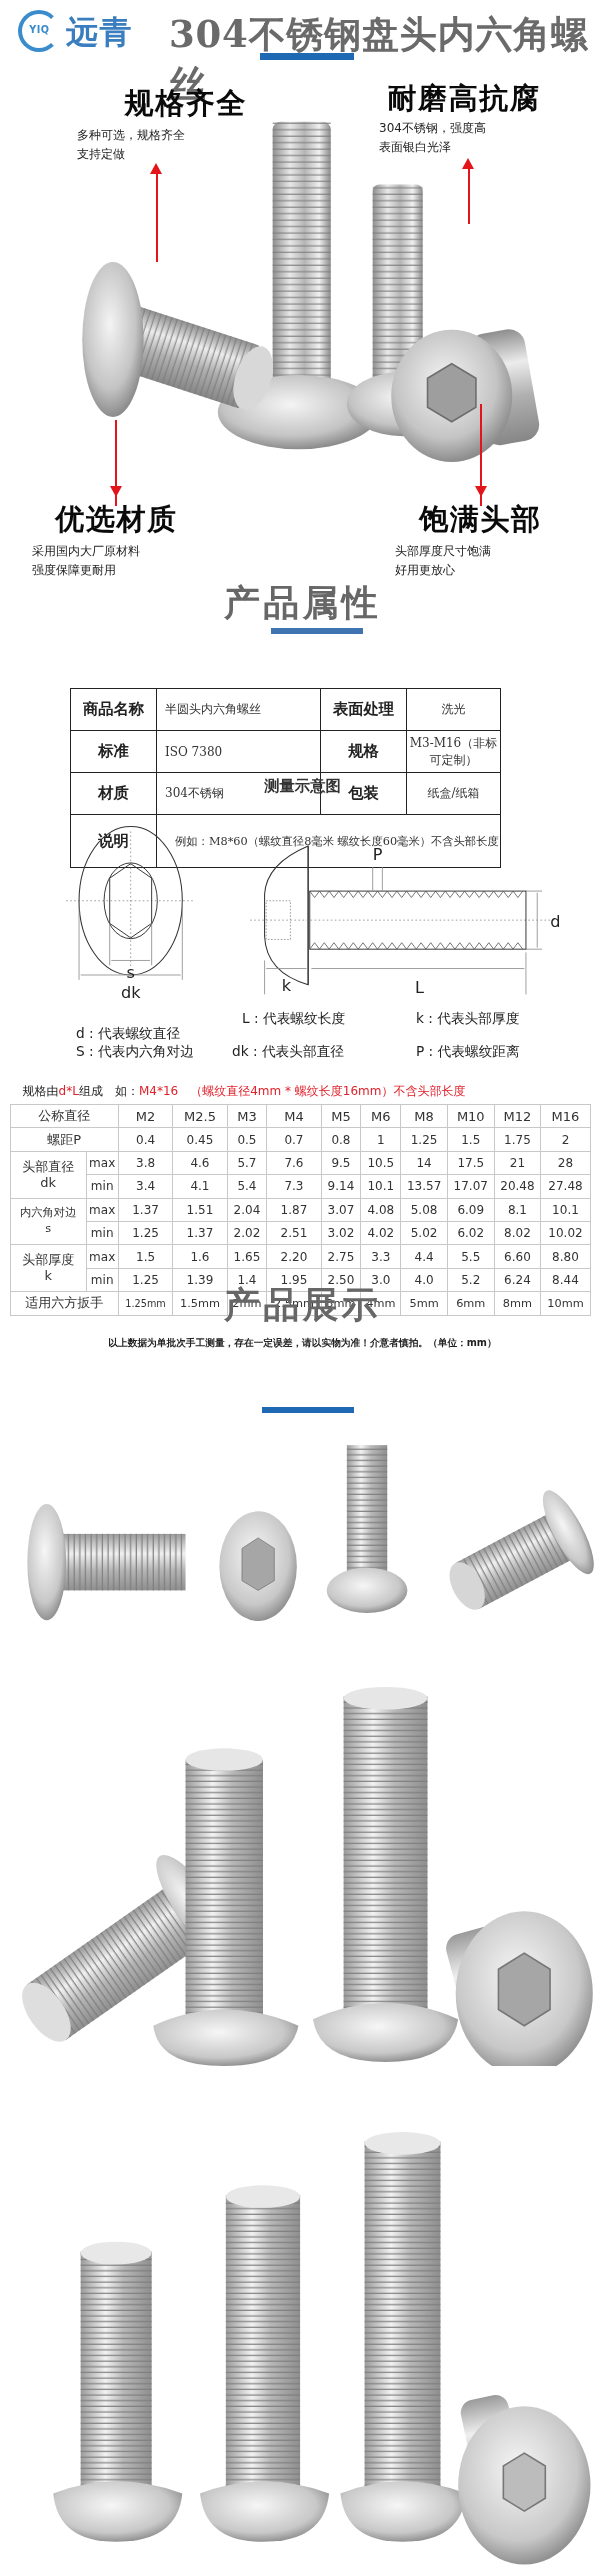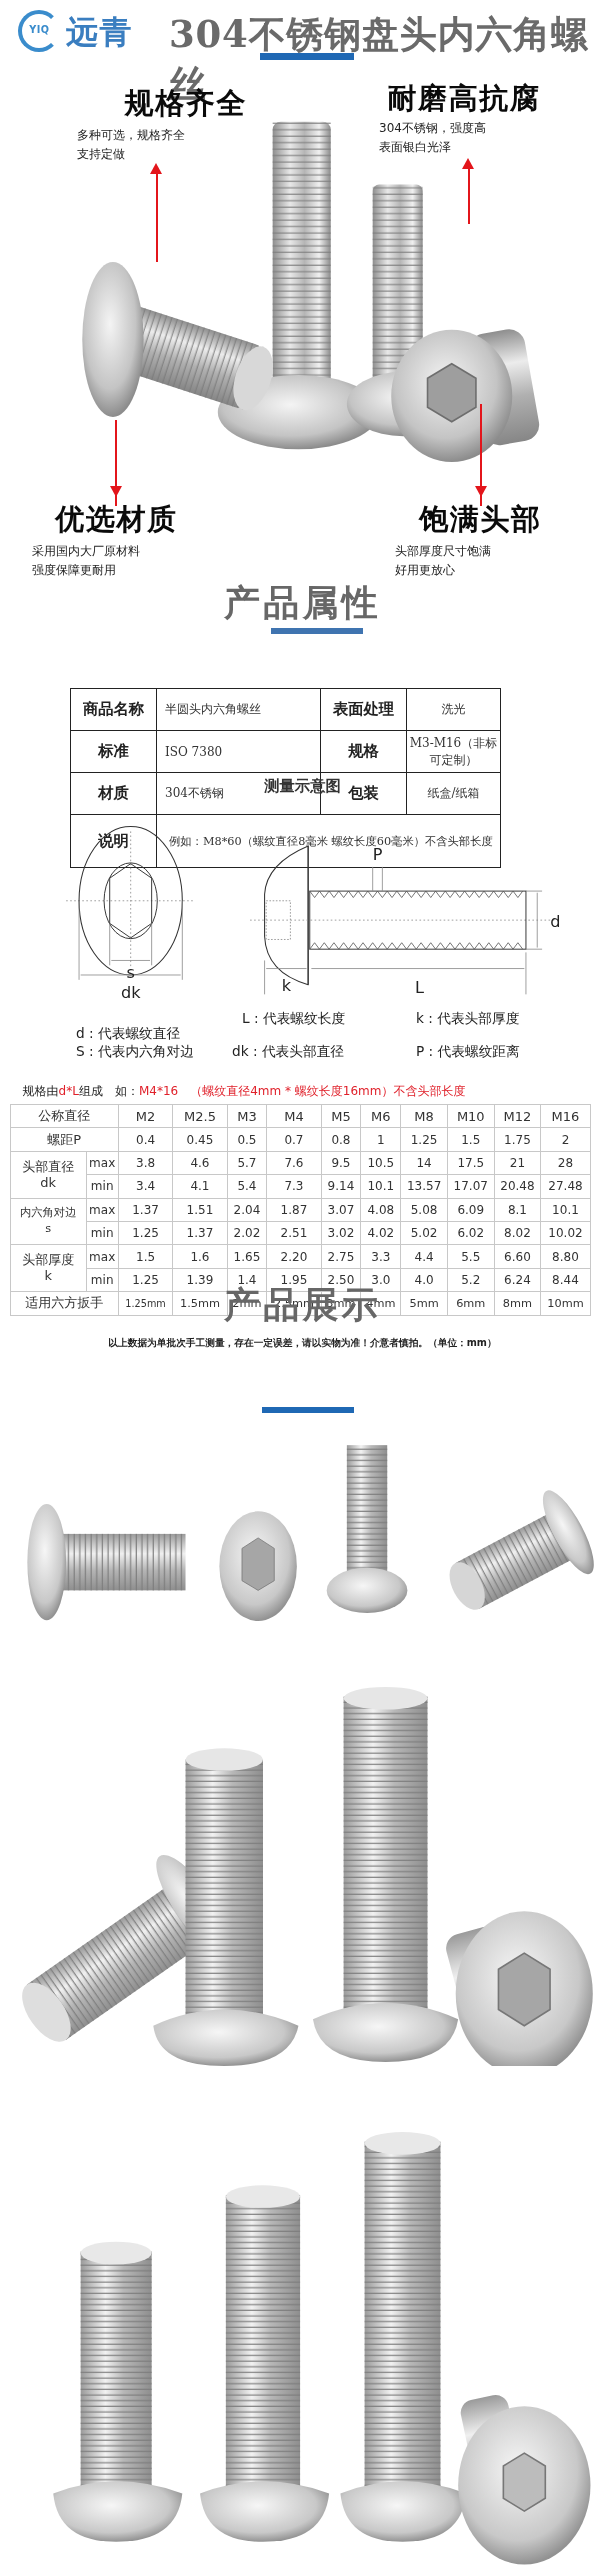--- a/index.html
+++ b/index.html
@@ -160,21 +160,21 @@
     <td class="v c">M3-M16（非标可定制）</td>
   </tr>
   <tr>
     <td class="k">材质</td>
     <td class="v">304不锈钢</td>
     <td class="k">包装</td>
     <td class="v c">纸盒/纸箱</td>
   </tr>
   <tr class="tall">
     <td class="k">说明</td>
-    <td class="v" colspan="3" style="padding-left:12px;font-size:11.3px;">例如：M8*60（螺纹直径8毫米 螺纹长度60毫米）不含头部长度</td>
+    <td class="v" colspan="3" style="padding-left:18px;font-size:11.3px;">例如：M8*60（螺纹直径8毫米 螺纹长度60毫米）不含头部长度</td>
   </tr>
 </tbody>
   </table>
 
 <div class="abs diag-title">测量示意图</div>
 <svg class="abs" style="left:0;top:807px;" width="605" height="194" viewBox="0 0 750 240">
 
   <line x1="82" y1="116" x2="240" y2="116" stroke="#888" stroke-dasharray="2,3"></line>
   <line x1="162" y1="30" x2="162" y2="200" stroke="#888" stroke-dasharray="2,3"></line>
   <ellipse cx="162" cy="116" rx="64" ry="92" fill="none" stroke="#333" stroke-width="1.3"></ellipse>

